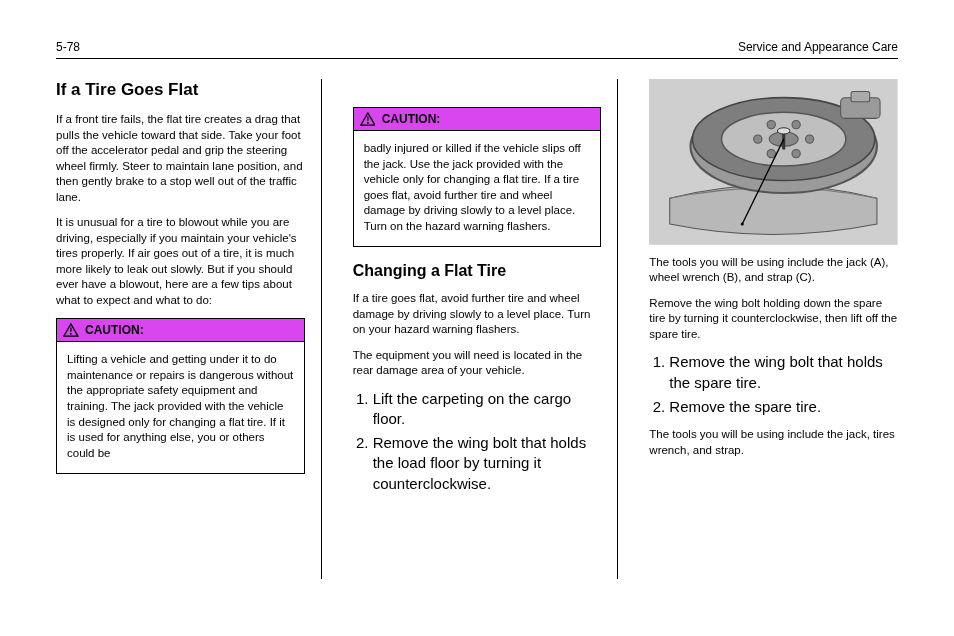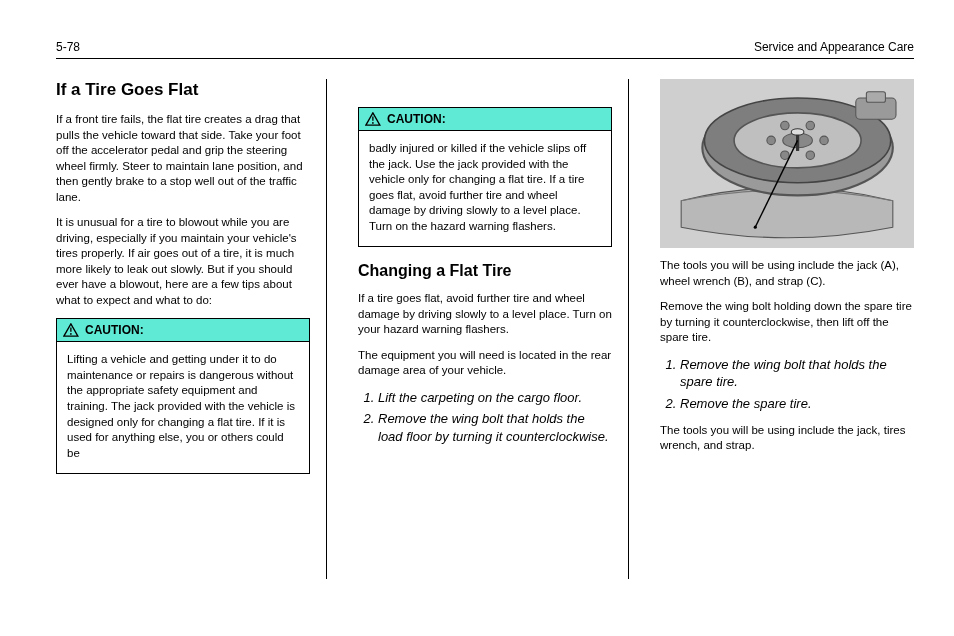--- a/index.html
+++ b/index.html
@@ -5,21 +5,21 @@
   * { box-sizing: border-box; margin: 0; padding: 0; }
   body {
     width: 954px;
     height: 636px;
     background: #fff;
     font-family: Arial, Helvetica, sans-serif;
     color: #000;
     overflow: hidden;
   }
   .page {
-    padding: 40px 40px 20px 56px;
+    padding: 40px 56px 20px 56px;
   }
   .header {
     border-bottom: 1px solid #000;
     padding-bottom: 4px;
     margin-bottom: 20px;
     display: flex;
     justify-content: space-between;
     font-size: 12px;
     font-weight: normal;
   }
@@ -45,29 +45,29 @@
     line-height: 1.25;
   }
   h3 {
     font-size: 16px;
     font-weight: bold;
     margin-bottom: 10px;
     margin-top: 14px;
     line-height: 1.25;
   }
   p { font-size: 11.5px; line-height: 1.35; margin-bottom: 10px; }
-  ol { font-size: 13px; line-height: 1.35; margin-left: 20px; margin-bottom: 10px; font-style: italic;}
+  ol { font-size: 15px; line-height: 1.35; margin-left: 20px; margin-bottom: 10px;}
   ol li { margin-bottom: 4px; }
 
   .caution {
     border: 1px solid #000;
     margin-bottom: 14px;
   }
   .caution-header {
-    background: #5eead4;
+    background: #d946ef;
     padding: 4px 6px;
     display: flex;
     align-items: center;
     gap: 6px;
     border-bottom: 1px solid #000;
     font-size: 12px;
     font-weight: bold;
   }
   .caution-header .icon {
     display: inline-flex;

